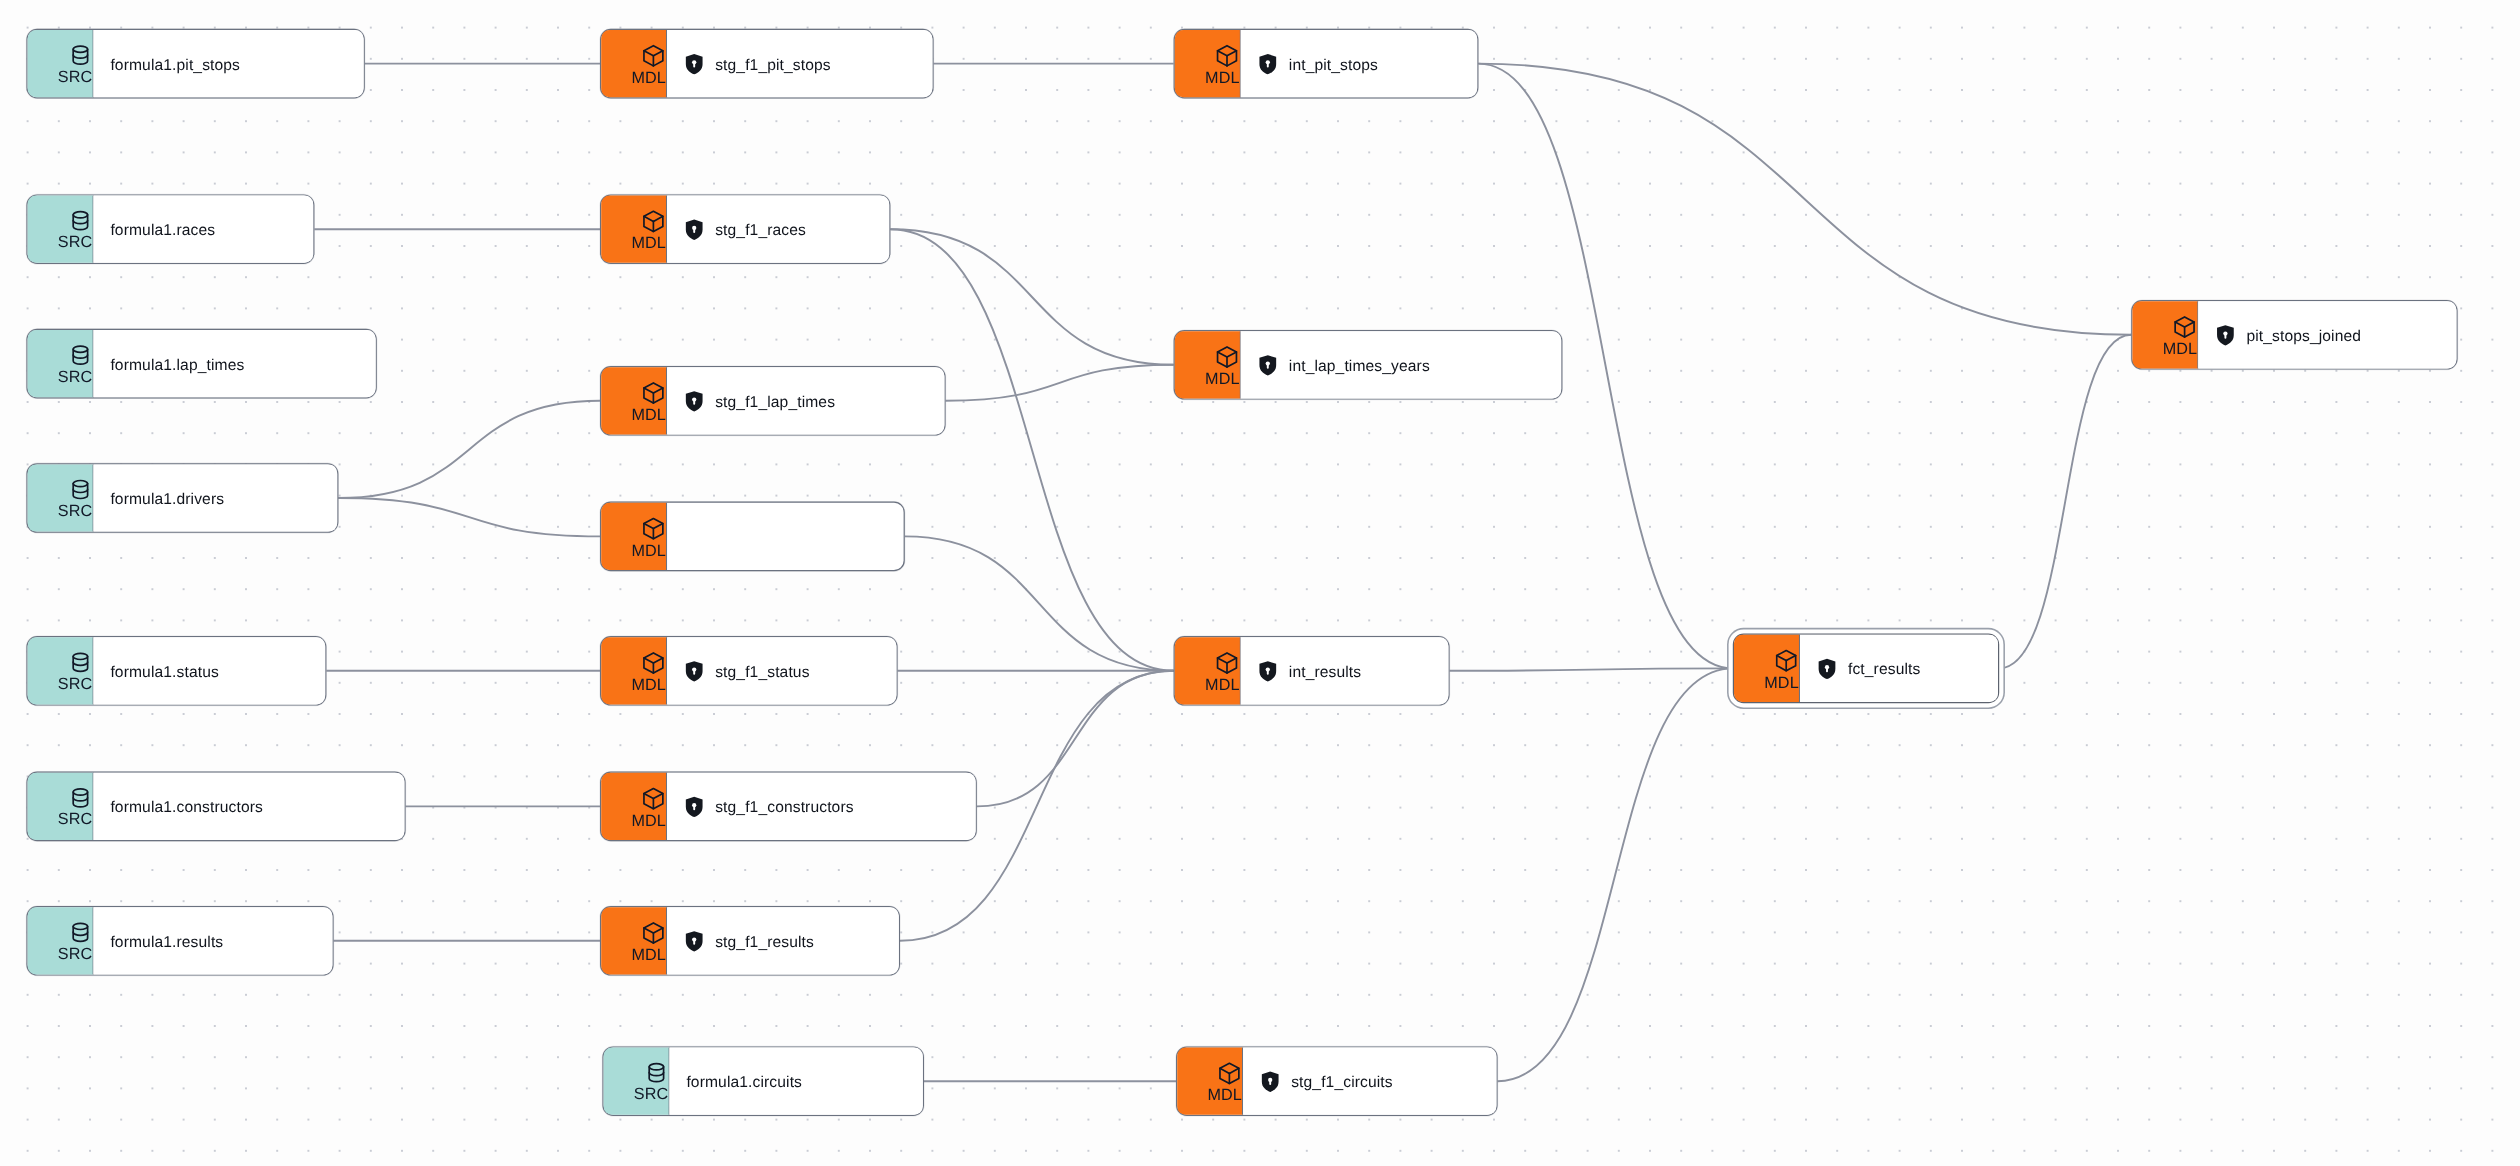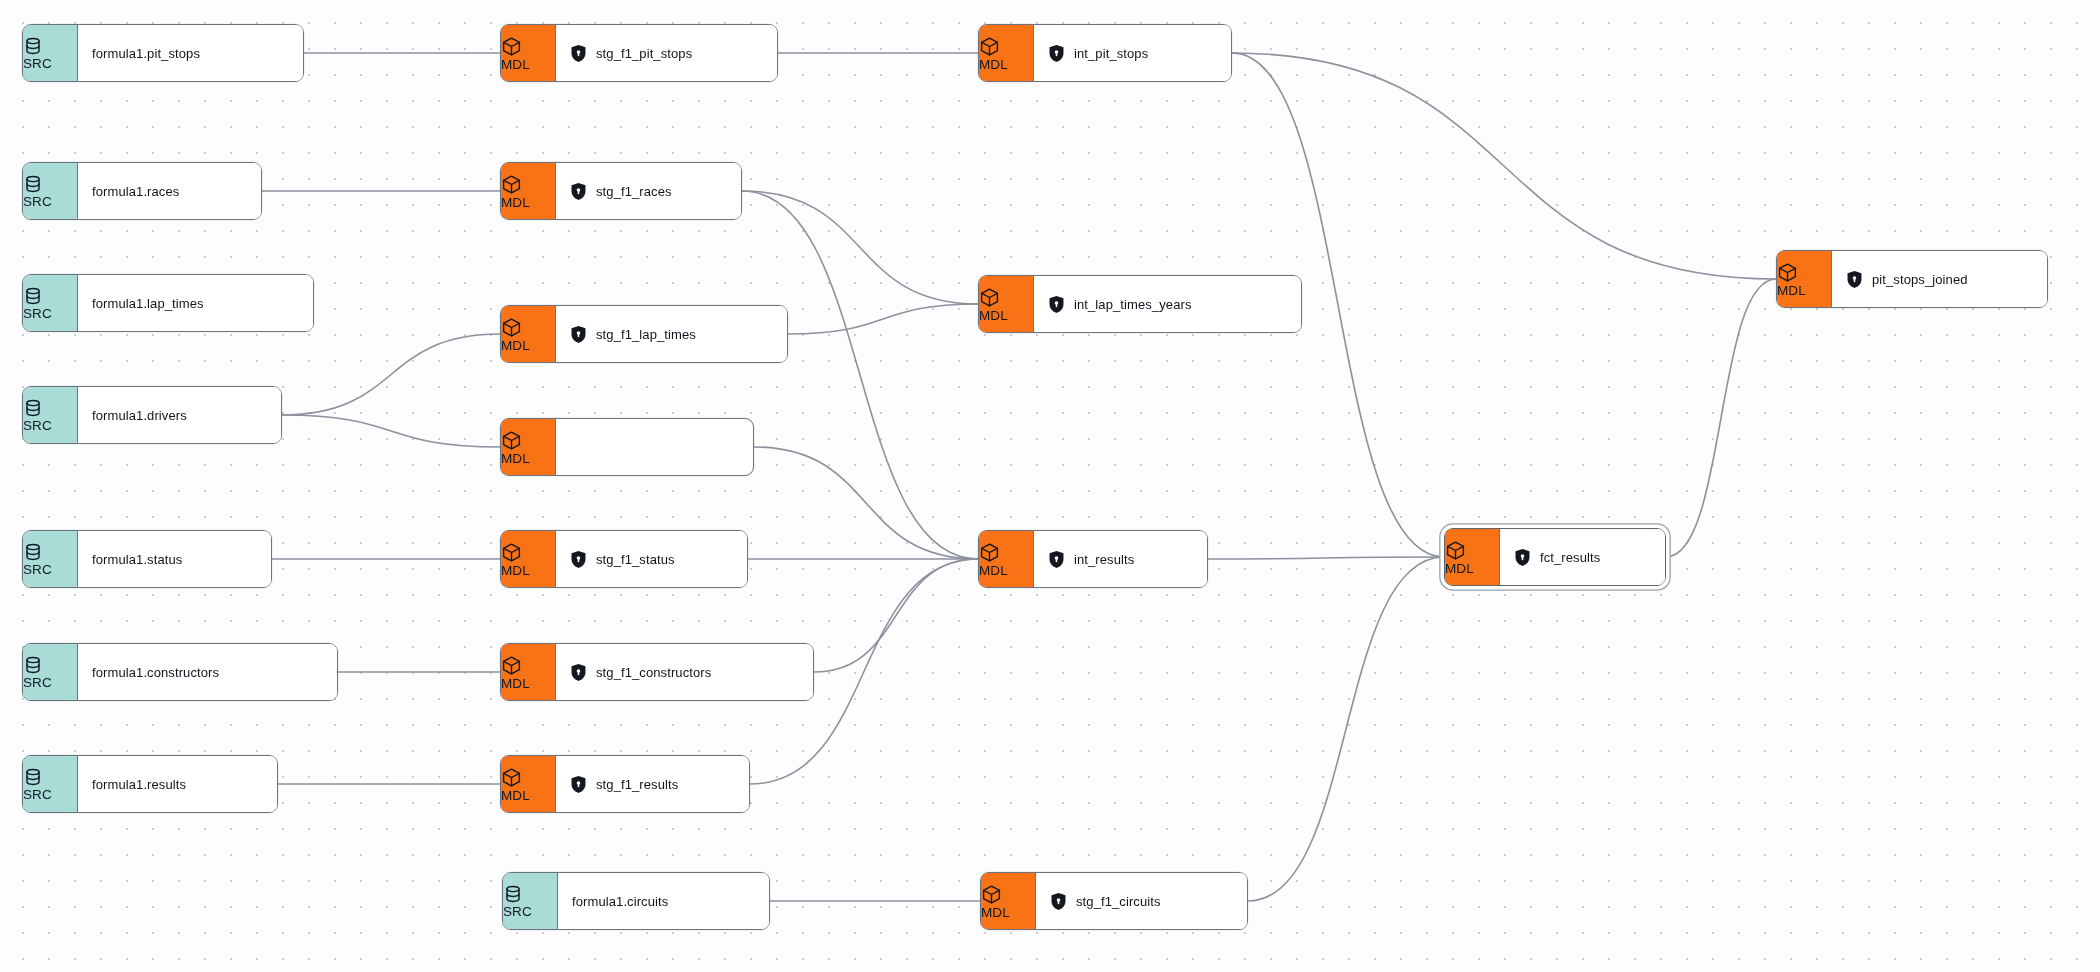--- a/index.html
+++ b/index.html
@@ -48,21 +48,21 @@
     border-color: #5d636f;
     box-shadow: 0 0 0 3.5px #ffffff, 0 0 0 4.8px #9aa0ab;
   }
   .badge {
     width: 54px;
     flex: 0 0 54px;
     border-right: 1.4px solid #6b7280;
     border-radius: 7px 0 0 7px;
     display: flex;
     flex-direction: column;
-    align-items: flex-start;
+    align-items: flex-end;
     justify-content: center;
     gap: 0px;
     color: #1c2430;
   }
   .badge.src { background: #a9dcd7; }
   .badge.mdl { background: #f97316; }
   .badge-icon {
     display: block;
     line-height: 0;
     margin-bottom: 1px;

